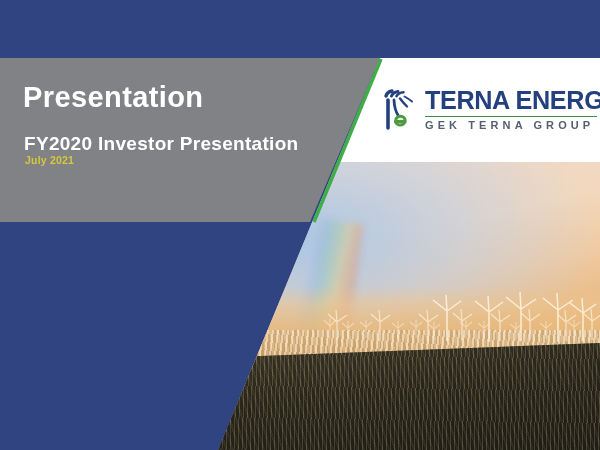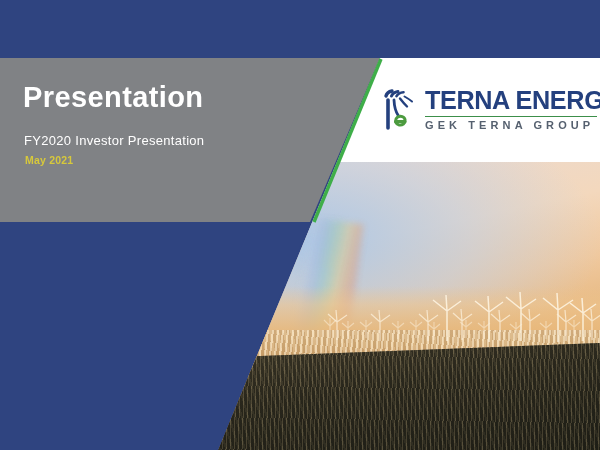--- a/index.html
+++ b/index.html
@@ -221,22 +221,22 @@
     font-size: 29px;
     font-weight: 700;
     color: #FFFFFF;
     letter-spacing: 0.4px;
     line-height: 1.05;
     white-space: nowrap;
   }
   .subtitle {
     position: absolute;
     left: 24px; top: 133px;
-    font-size: 13px;
-    font-weight: 400;
+    font-size: 19px;
+    font-weight: 700;
     color: #FFFFFF;
     letter-spacing: 0.3px;
     white-space: nowrap;
   }
   .date {
     position: absolute;
     left: 25px; top: 154px;
     font-size: 10.5px;
     font-weight: 700;
     color: #D6C83C;
@@ -331,15 +331,15 @@
 
     <div class="logo-text">
       <div class="logo-title">TERNA ENERGY</div>
       <div class="logo-rule"></div>
       <div class="logo-sub">GEK TERNA GROUP</div>
     </div>
   </div>
 
   <div class="title">Presentation</div>
   <div class="subtitle">FY2020 Investor Presentation</div>
-  <div class="date">May 2021</div>
+  <div class="date">July 2021</div>
 
 </div>
 
 </body></html>

